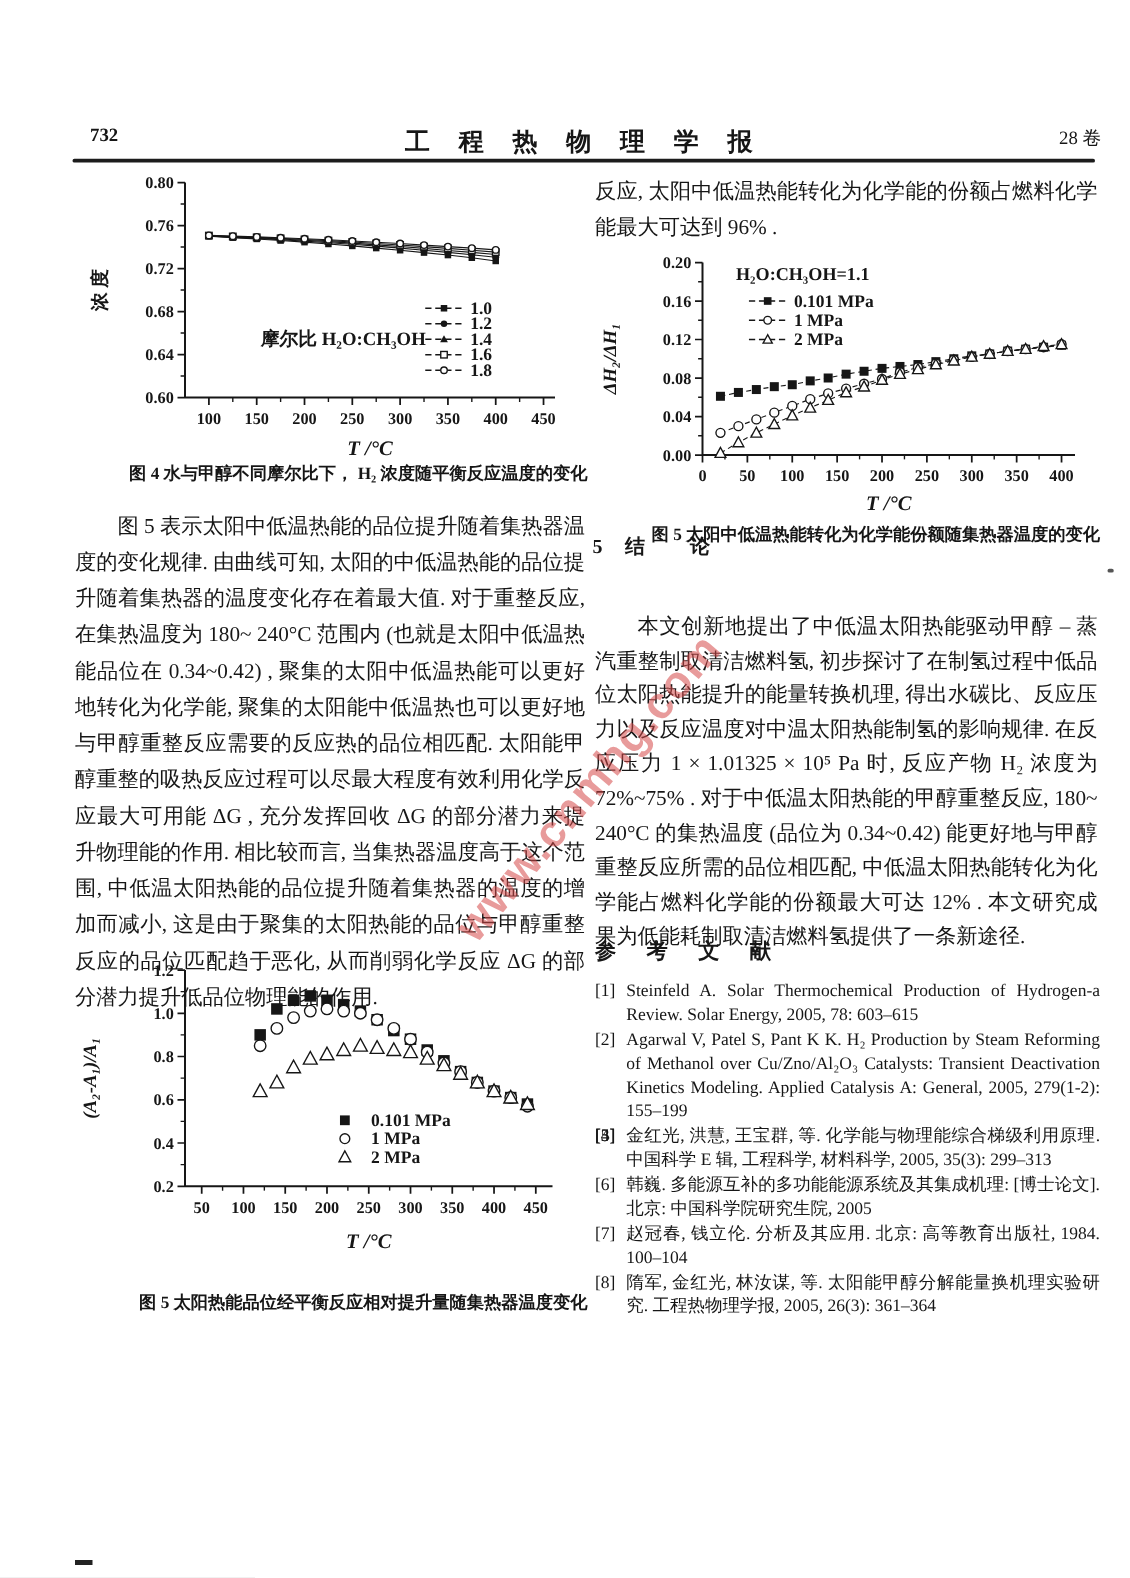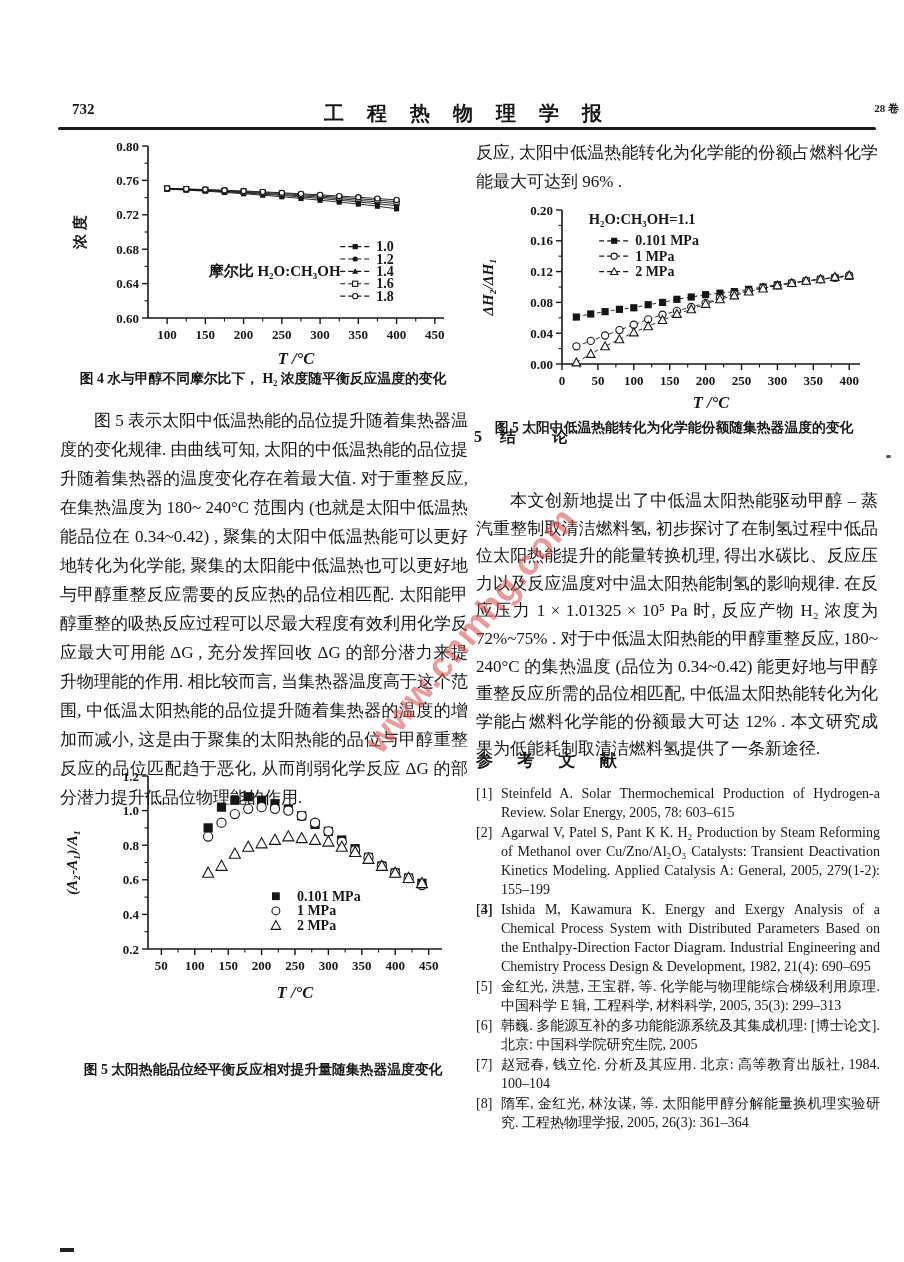--- a/index.html
+++ b/index.html
@@ -2,31 +2,31 @@
 <html><head>
 <meta charset="utf-8">
 <style>
   html,body{margin:0;padding:0;background:#e8e8e8;}
   .page{position:relative;width:904px;height:1262px;background:#ffffff;overflow:hidden;
         font-family:"Liberation Serif","DejaVu Serif",serif;color:#161616;padding-left:31px;}
   
   .hdr-num{position:absolute;left:72px;top:101px;font-size:15px;font-weight:bold;}
   .hdr-journal{position:absolute;left:0;right:0;top:100px;text-align:center;font-size:20px;
                font-weight:bold;letter-spacing:9px;}
-  .hdr-vol{position:absolute;right:36px;top:101px;font-size:11px;font-weight:bold;}
+  .hdr-vol{position:absolute;right:54px;top:101px;font-size:15px;font-weight:normal;}
   .hdr-rule{position:absolute;left:58px;top:127px;width:818px;height:3px;background:#1c1c1c;border-radius:2px;}
   
   .chart{position:absolute;}
   .fig4{left:70px;top:138px;}
   .fig5{left:62px;top:766px;}
   .fig6{left:478px;top:202px;}
   
-  .caption{position:absolute;font-size:13.8px;font-weight:bold;text-align:center;margin:0;line-height:1.3;}
+  .caption{position:absolute;font-size:13.8px;font-weight:bold;text-align:right;margin:0;line-height:1.3;}
   .cap4{left:56px;top:370px;width:414px;}
-  .cap5{left:56px;top:1061px;width:414px;font-family:Liberation Serif, serif;}
+  .cap5{left:56px;top:1033px;width:414px;font-family:Liberation Serif, serif;}
   .cap6{left:468px;top:419px;width:412px;}
   
   .body{position:absolute;margin:0;font-size:17px;line-height:29px;text-align:justify;}
   .indent{text-indent:2em;}
   .para1{left:60px;top:406px;width:408px;}
   .para2{left:60px;top:1037px;width:408px;}
   .para0{left:476px;top:138px;width:402px;}
   .concl{left:476px;top:487px;width:402px;line-height:27.6px;}
   
   .sec5{position:absolute;left:474px;top:427px;margin:0;font-size:16px;font-weight:bold;}
@@ -432,21 +432,21 @@
   </h2>
 
   <p class="body indent concl">本文创新地提出了中低温太阳热能驱动甲醇 – 蒸汽重整制取清洁燃料氢, 初步探讨了在制氢过程中低品位太阳热能提升的能量转换机理, 得出水碳比、反应压力以及反应温度对中温太阳热能制氢的影响规律. 在反应压力 1 × 1.01325 × 10⁵ Pa 时, 反应产物 H₂ 浓度为 72%~75% . 对于中低温太阳热能的甲醇重整反应,  180~ 240°C 的集热温度 (品位为 0.34~0.42) 能更好地与甲醇重整反应所需的品位相匹配, 中低温太阳热能转化为化学能占燃料化学能的份额最大可达 12% . 本文研究成果为低能耗制取清洁燃料氢提供了一条新途径.</p>
 
   <h3 class="refhead">参 考 文 献</h3>
 
   <ol class="refs">
     <li><span class="rn">[1]</span><span class="rt">Steinfeld A. Solar Thermochemical Production of Hydrogen-a Review. Solar Energy, 2005, 78: 603–615</span></li>
     <li><span class="rn">[2]</span><span class="rt">Agarwal V, Patel S, Pant K K. H₂ Production by Steam Reforming of Methanol over Cu/Zno/Al₂O₃ Catalysts: Transient Deactivation Kinetics Modeling. Applied Catalysis A: General, 2005, 279(1-2): 155–199</span></li>
     <li><span class="rn">[3]</span></li>
-    <li><span class="rn">[4]</span><span class="rt">Ishida M, Kawamura K. Energy and Exergy Analysis of a Chemical Process System with Distributed Parameters Based on the Enthalpy-Direction Factor Diagram. Industrial Engineering and Chemistry Process Design &amp; Development, 1982, 21(4): 690–695</span></li>
+    <li><span class="rn">[4]</span></li>
     <li><span class="rn">[5]</span><span class="rt">金红光, 洪慧, 王宝群, 等. 化学能与物理能综合梯级利用原理. 中国科学 E 辑, 工程科学, 材料科学,  2005, 35(3): 299–313</span></li>
     <li><span class="rn">[6]</span><span class="rt">韩巍. 多能源互补的多功能能源系统及其集成机理:  [博士论文]. 北京: 中国科学院研究生院,  2005</span></li>
     <li><span class="rn">[7]</span><span class="rt">赵冠春, 钱立伦. 分析及其应用. 北京: 高等教育出版社, 1984. 100–104</span></li>
     <li><span class="rn">[8]</span><span class="rt">隋军, 金红光, 林汝谋, 等. 太阳能甲醇分解能量换机理实验研究. 工程热物理学报,  2005, 26(3): 361–364</span></li>
   </ol>
 
   <div class="watermark">www.cnmhg.com</div>
   <div class="speck1"></div>
   <div class="speck2"></div>
 </div>

